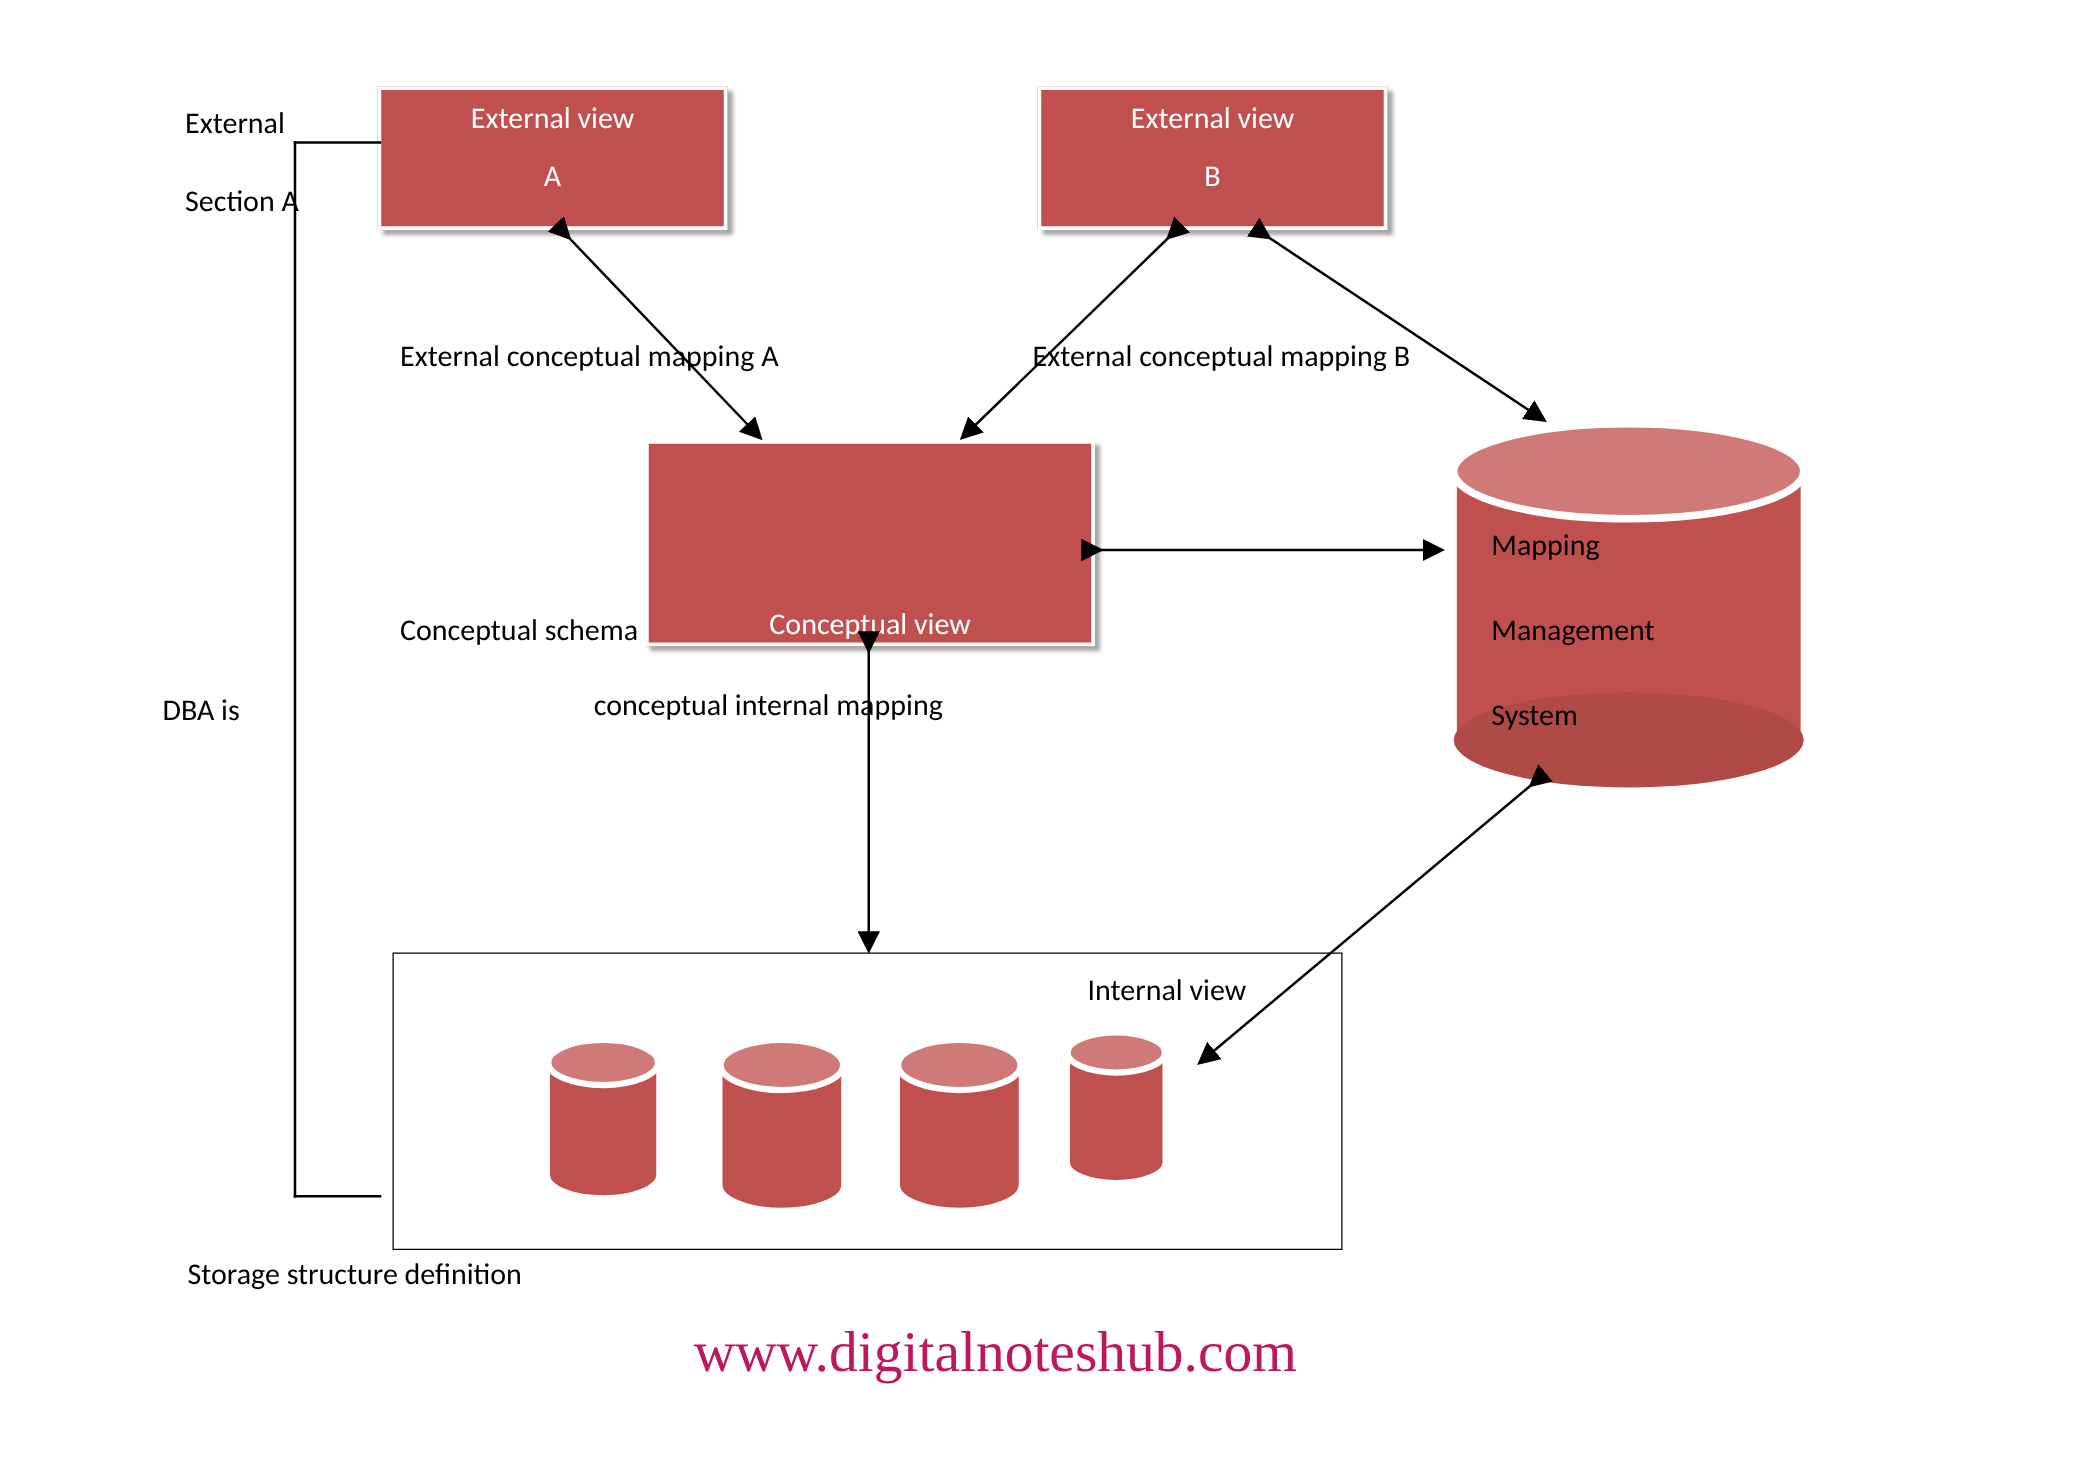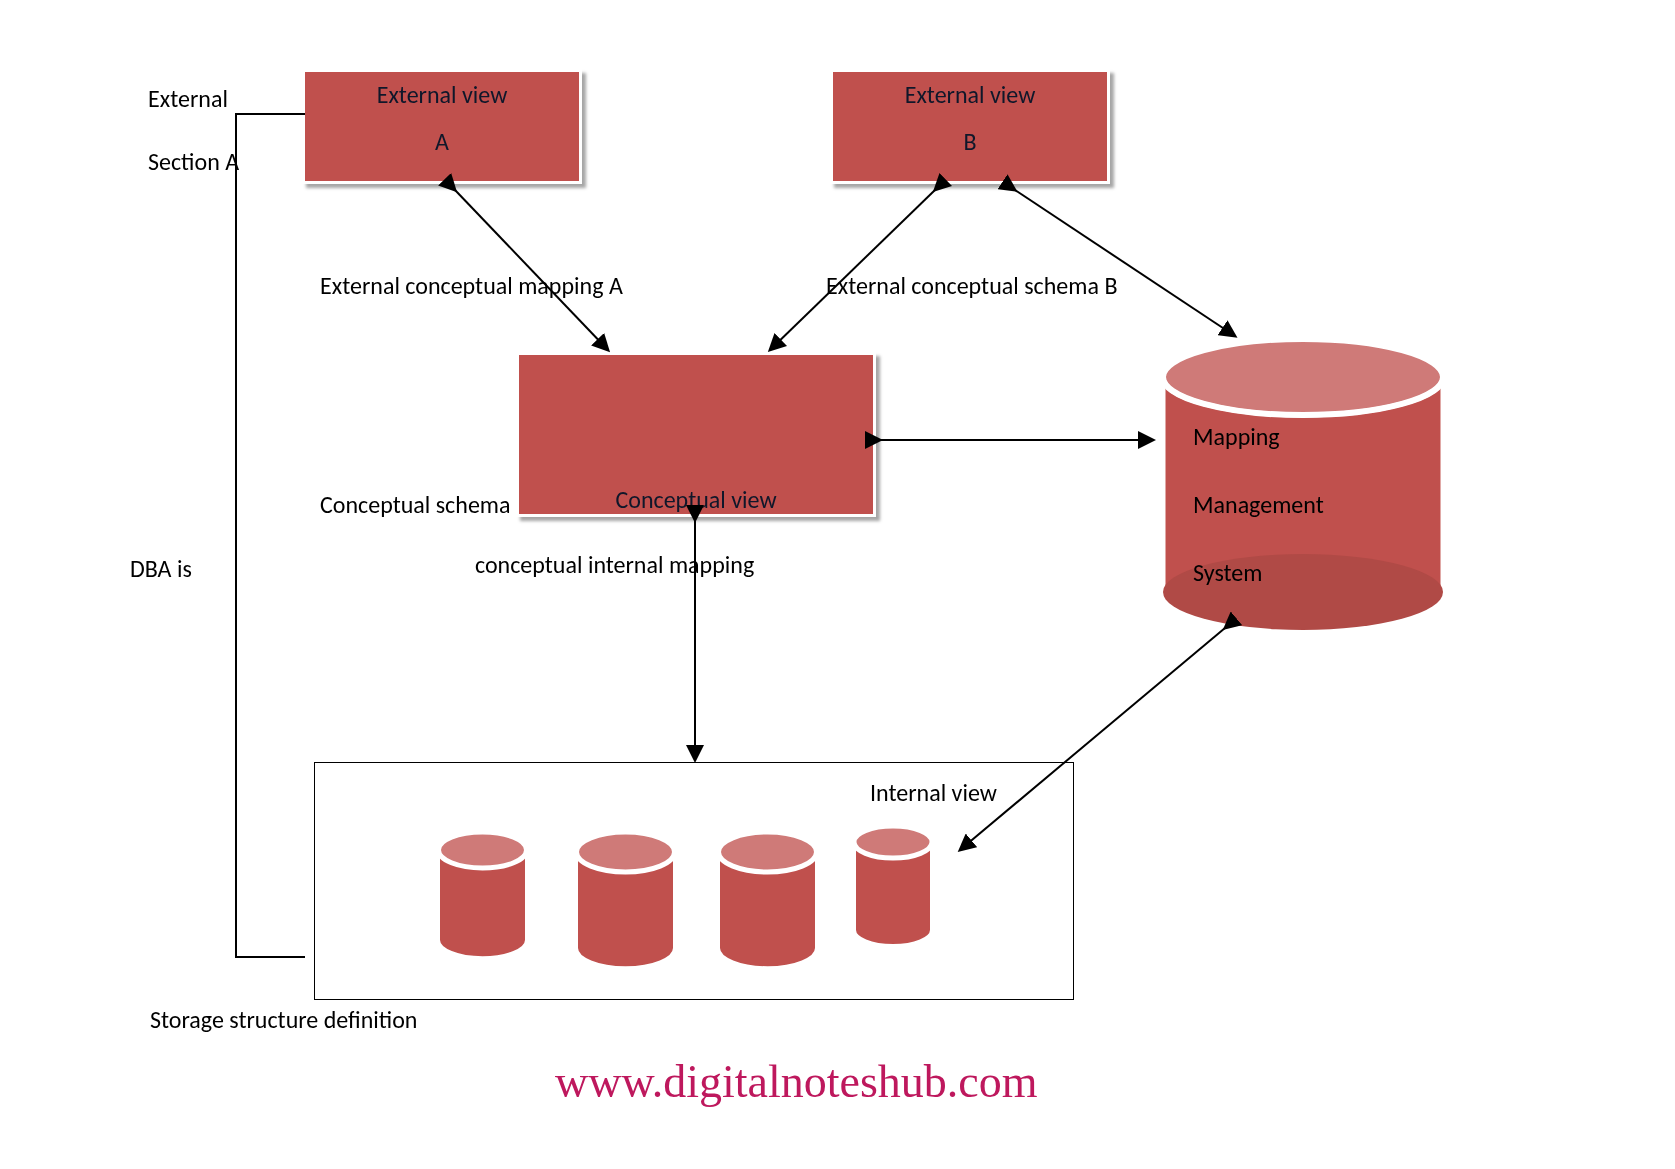--- a/index.html
+++ b/index.html
@@ -16,21 +16,21 @@
       position: absolute;
       background: #c0504d;
       border: 3px solid #fff;
       box-shadow: 4px 4px 3px rgba(0,0,0,.35);
       display: flex;
       flex-direction: column;
       align-items: center;
       justify-content: flex-start;
       padding-top: 8px;
       gap: 18px;
-      color: #0f172a;
+      color: #ffffff;
     }
     .label { position: absolute; white-space: nowrap; }
     .dba-block { position: absolute; line-height: 58px; }
     .dba-block span { display: block; }
     .internal-box {
       position: absolute;
       border: 1.5px solid #000;
       background: transparent;
     }
     .watermark {
@@ -73,21 +73,21 @@
 <div class="box" style="left:830px; top:69px; width:280px; height:115px;">
   <div>External view</div>
   <div>B</div>
 </div>
 
 <div class="box" style="left:516px; top:352px; width:360px; height:165px; justify-content:flex-end;">
   <div>Conceptual view</div>
 </div>
 
 <div class="label" style="left:320px; top:271px;">External conceptual mapping A</div>
-<div class="label" style="left:826px; top:271px;">External conceptual schema B</div>
+<div class="label" style="left:826px; top:271px;">External conceptual mapping B</div>
 <div class="label" style="left:320px; top:490px;">Conceptual schema</div>
 <div class="label" style="left:475px; top:550px;">conceptual internal mapping</div>
 
 <svg style="position:absolute; left:1153px; top:322px; width:300px; height:320px;" viewBox="0 0 300 320">
 
   <path d="M10 55 L10 270 A140 38 0 0 0 290 270 L290 55 Z" fill="#c0504d" stroke="#fff" stroke-width="5"></path>
 
   <ellipse cx="150" cy="270" rx="140" ry="38" fill="#b04a46"></ellipse>
 
   <ellipse cx="150" cy="55" rx="140" ry="38" fill="#cf7a78" stroke="#fff" stroke-width="6"></ellipse>

